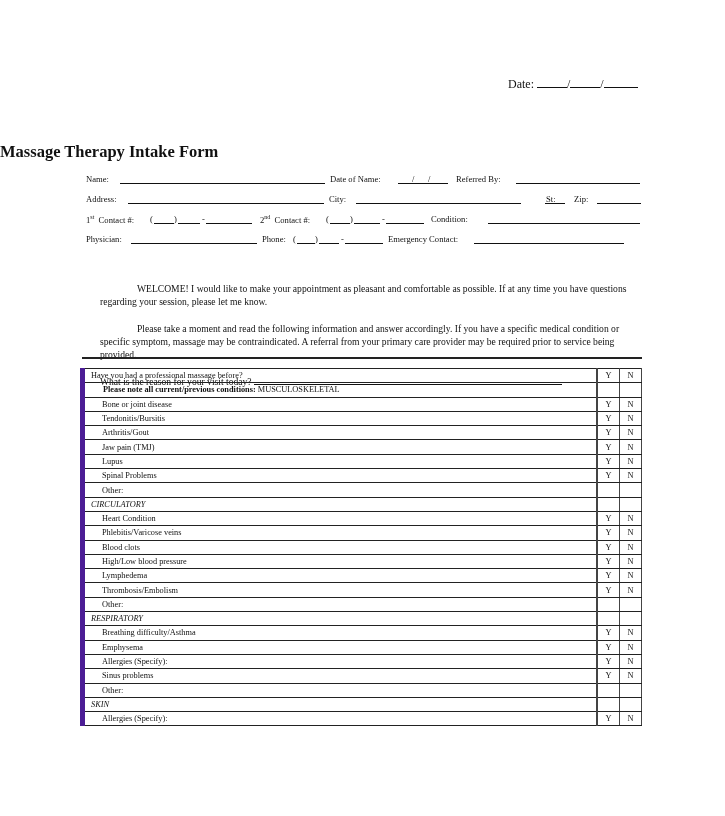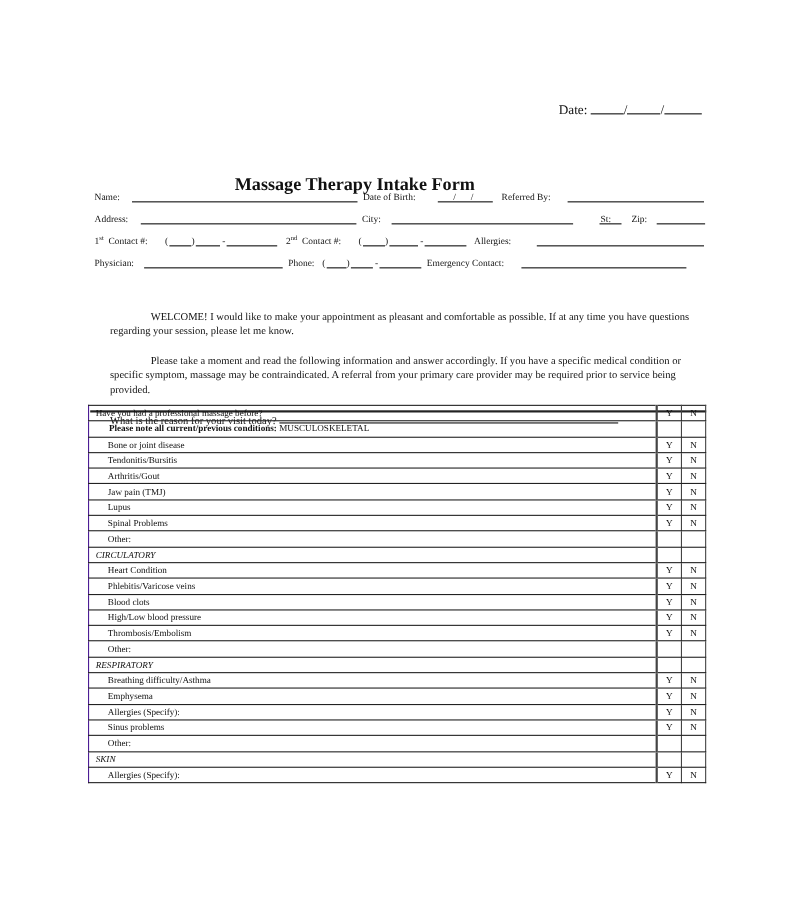--- a/index.html
+++ b/index.html
@@ -1,45 +1,45 @@
 <!DOCTYPE html>
 <html><head>
   <meta charset="utf-8">
   <style>
     html, body { margin: 0; padding: 0; background: #ffffff; }
     body {
       width: 725px; height: 816px; position: relative; overflow: hidden;
       font-family: "Liberation Serif", "DejaVu Serif", serif;
       color: #111;
     }
-    .abs { position: absolute; margin-top: 16px; }
+    .abs { position: absolute; }
     .date-row { left: 508px; top: 76px; font-size: 12px; white-space: nowrap; }
     .date-row .blank { display: inline-block; border-bottom: 1px solid #111; height: 11px; vertical-align: baseline; }
     .title {
-      left: 0; width: 645px; top: 142px; text-align: center;
+      left: 0; width: 645px; top: 142px; text-align: left;
       font-size: 16.5px; font-weight: bold; text-decoration: underline;
     }
     .title span { display: inline-block; margin-left: 0px; }
     .field-row { position: absolute; left: 86px; font-size: 8.6px; white-space: nowrap; }
     .lbl { position: absolute; white-space: nowrap; }
     .line { position: absolute; border-bottom: 1px solid #111; height: 0; }
     sup { font-size: 6px; vertical-align: 4px; }
     .para { position: absolute; left: 86px; width: 560px; font-size: 9.6px; line-height: 13px; }
     .para p { margin: 14px; }
     .indent { text-indent: 37px; }
     .thick-rule { left: 82px; width: 560px; top: 357px; border-top: 2px solid #222; height: 0; }
     table.cond {
       position: absolute; left: 80px; top: 368px; width: 562px;
       border-collapse: collapse; font-size: 8.3px;
     }
     table.cond td {
       border-top: 1px solid #222; border-bottom: 1px solid #222;
       height: 13.3px; padding: 0 0 0 6px; line-height: 13px; white-space: nowrap;
     }
-    table.cond td.q { border-left: 1px solid #4c1d95; }
+    table.cond td.q { border-left: 5px solid #4c1d95; }
     table.cond td.y, table.cond td.n { width: 21px; text-align: center; padding: 0; }
     table.cond td.y { border-left: 2px solid #444; border-right: 1px solid #444; }
     table.cond td.n { border-right: 1px solid #444; }
     table.cond td.item { padding-left: 17px; }
     table.cond td.cat { font-style: italic; }
     .bold { font-weight: bold; margin-left: 12px; }
     .ital { font-weight: normal; }
   </style>
 </head>
 <body>
@@ -47,21 +47,21 @@
 <div class="abs date-row">
   <span>Date:</span>
   <span class="blank" style="width:30px;"></span><span>/</span><span class="blank" style="width:30px;"></span><span>/</span><span class="blank" style="width:34px;"></span>
 </div>
 
 <div class="abs title"><span>Massage Therapy Intake Form</span></div>
 
 <div class="field-row" style="top:174px;">
   <span class="lbl" style="left:0;">Name:</span>
   <span class="line" style="left:34px; width:205px; top:9px;"></span>
-  <span class="lbl" style="left:244px;">Date of Birth:</span>
+  <span class="lbl" style="left:244px;">Date of Name:</span>
   <span class="line" style="left:312px; width:50px; top:9px;"></span>
   <span class="lbl" style="left:326px;">/</span>
   <span class="lbl" style="left:342px;">/</span>
   <span class="lbl" style="left:370px;">Referred By:</span>
   <span class="line" style="left:430px; width:124px; top:9px;"></span>
 </div>
 
 <div class="field-row" style="top:194px;">
   <span class="lbl" style="left:0;">Address:</span>
   <span class="line" style="left:42px; width:196px; top:9px;"></span>
@@ -81,21 +81,21 @@
   <span class="line" style="left:92px; width:22px; top:9px;"></span>
   <span class="lbl" style="left:116px;">-</span>
   <span class="line" style="left:120px; width:46px; top:9px;"></span>
   <span class="lbl" style="left:174px;"><span>2</span><sup>nd</sup>&nbsp; <span>Contact #:</span></span>
   <span class="lbl" style="left:240px;">(</span>
   <span class="line" style="left:244px; width:20px; top:9px;"></span>
   <span class="lbl" style="left:264px;">)</span>
   <span class="line" style="left:268px; width:26px; top:9px;"></span>
   <span class="lbl" style="left:296px;">-</span>
   <span class="line" style="left:300px; width:38px; top:9px;"></span>
-  <span class="lbl" style="left:345px;">Allergies:</span>
+  <span class="lbl" style="left:345px;">Condition:</span>
   <span class="line" style="left:402px; width:152px; top:9px;"></span>
 </div>
 
 <div class="field-row" style="top:234px;">
   <span class="lbl" style="left:0;">Physician:</span>
   <span class="line" style="left:45px; width:126px; top:9px;"></span>
   <span class="lbl" style="left:176px;">Phone:</span>
   <span class="lbl" style="left:207px;">(</span>
   <span class="line" style="left:211px; width:18px; top:9px;"></span>
   <span class="lbl" style="left:229px;">)</span>
@@ -183,20 +183,25 @@
         <td class="q item">Blood clots</td>
         <td class="y">Y</td>
         <td class="n">N</td>
       </tr>
       <tr>
         <td class="q item">High/Low blood pressure</td>
         <td class="y">Y</td>
         <td class="n">N</td>
       </tr>
       <tr>
+        <td class="q item">Lymphedema</td>
+        <td class="y">Y</td>
+        <td class="n">N</td>
+      </tr>
+      <tr>
         <td class="q item">Thrombosis/Embolism</td>
         <td class="y">Y</td>
         <td class="n">N</td>
       </tr>
       <tr>
         <td class="q item">Other:</td>
         <td class="y"></td>
         <td class="n"></td>
       </tr>
       <tr>

